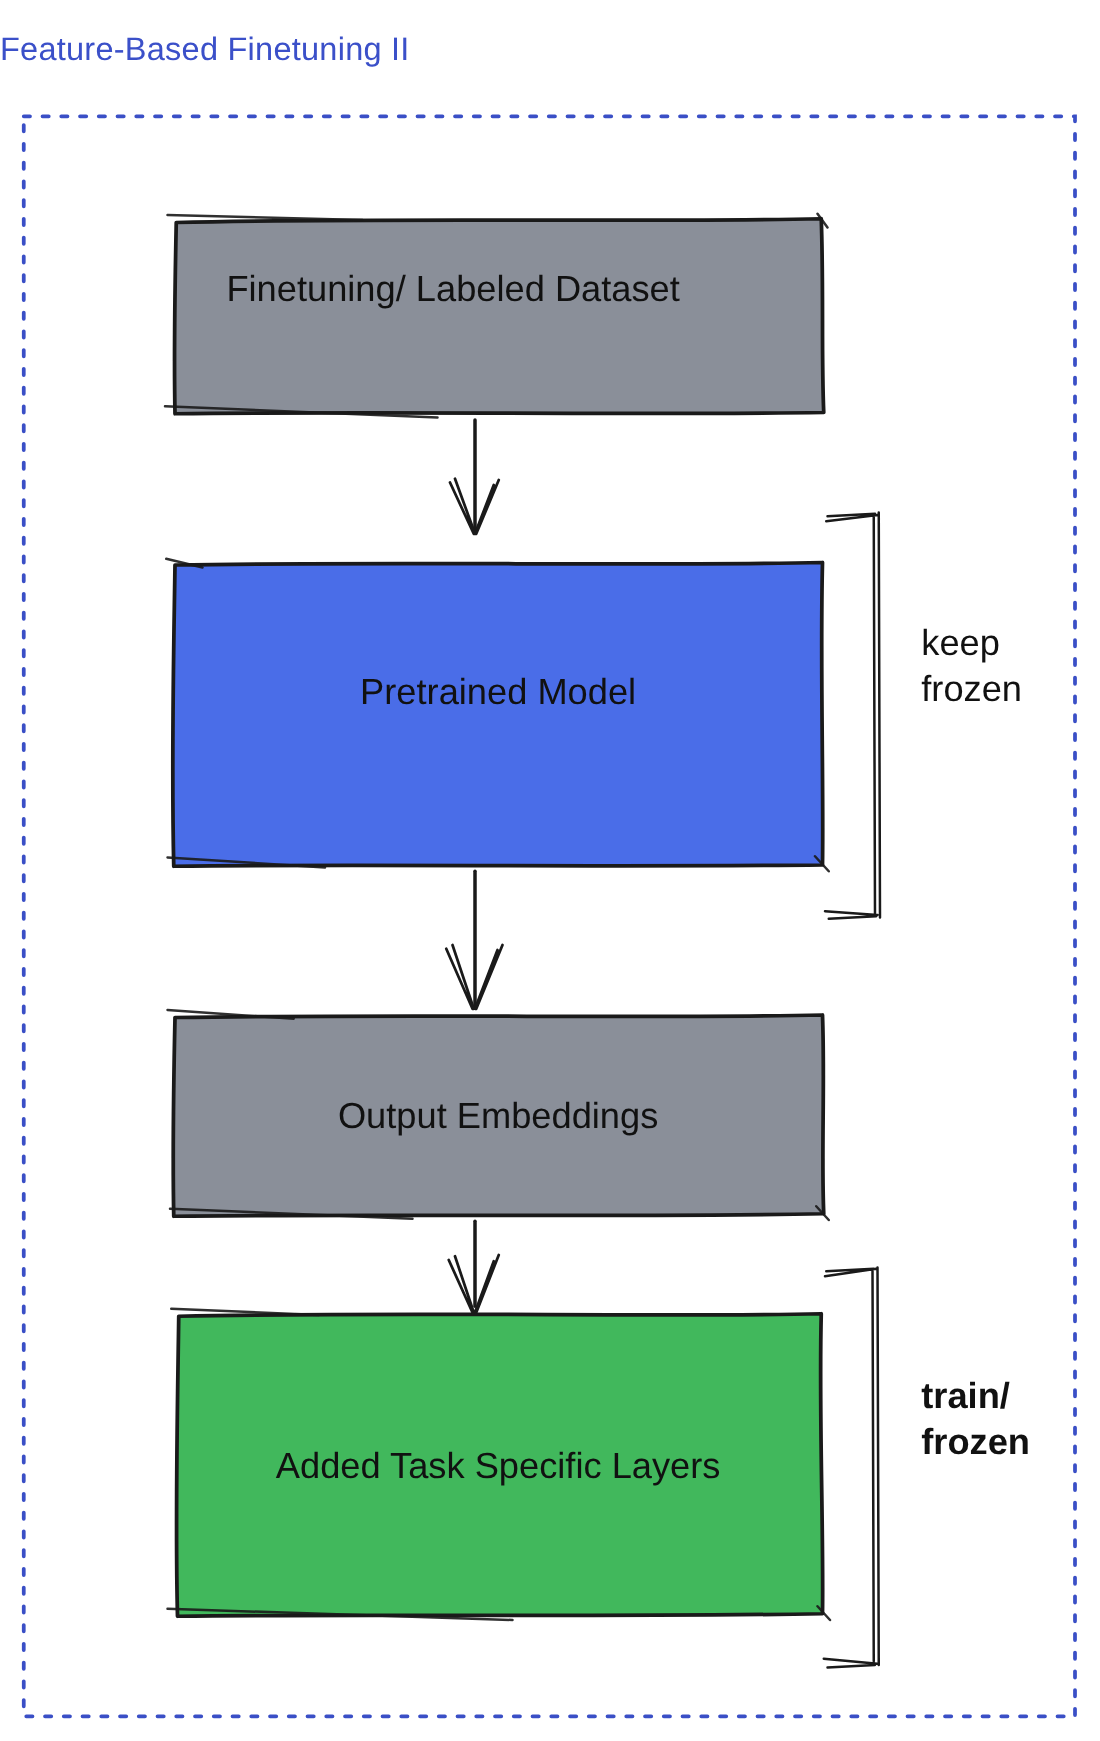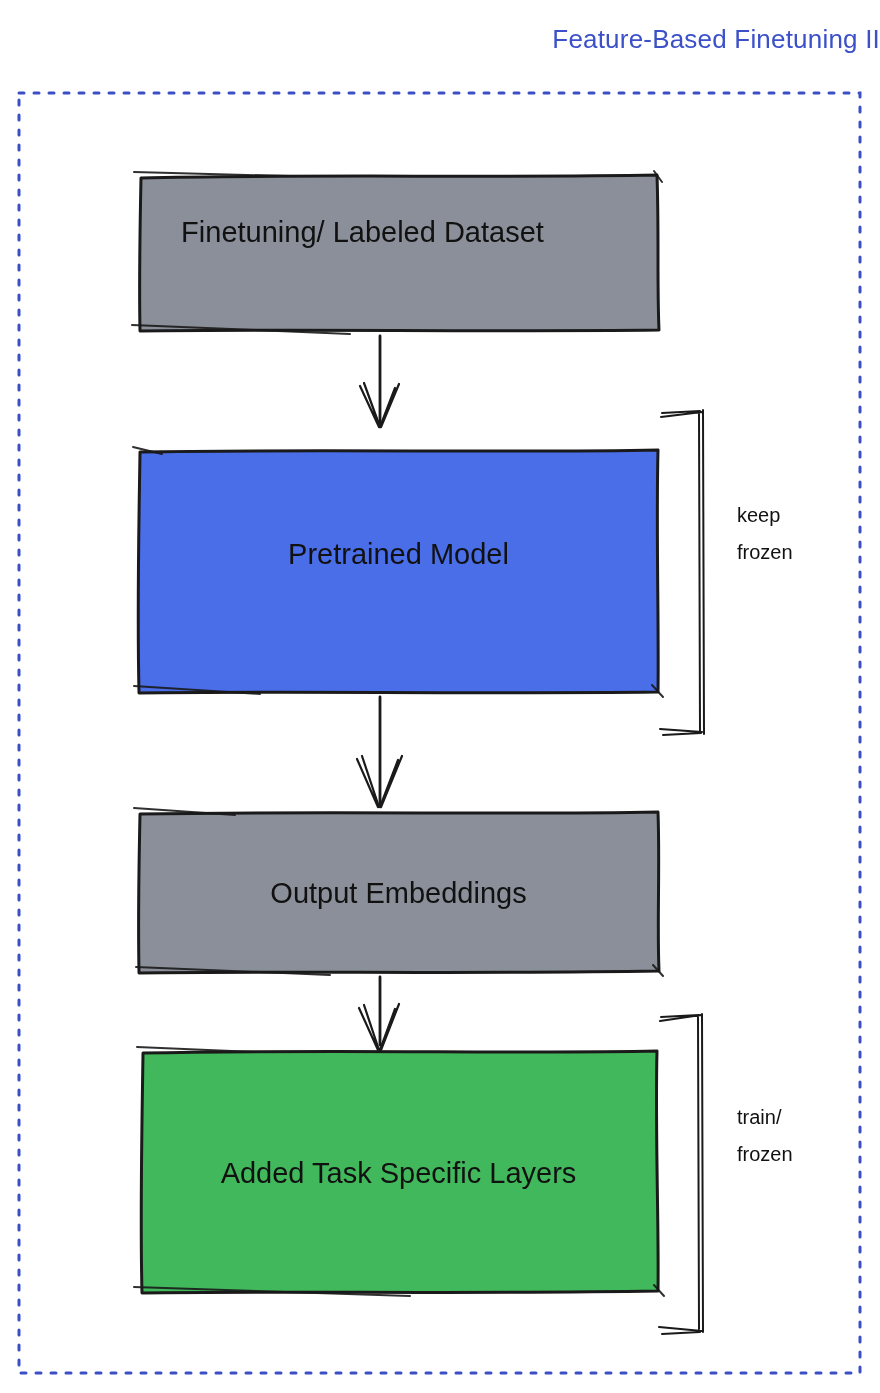--- a/index.html
+++ b/index.html
@@ -8,21 +8,21 @@
     width: 880px;
     height: 1393px;
     background: #ffffff;
     overflow: hidden;
     font-family: "Liberation Sans", sans-serif;
   }
   .layer { position: absolute; left: 0; top: 0; }
   .title {
     position: absolute;
     left: 0; right: 0; top: 24px;
-    text-align: right;
+    text-align: left;
     font-size: 26px;
     font-weight: 500;
     letter-spacing: 0.2px;
     color: #3b50c9;
   }
   .node-label {
     position: absolute;
     left: 137px;
     width: 523px;
     display: flex;
@@ -32,27 +32,27 @@
     color: #111111;
     pointer-events: none;
   }
   .node-label.dataset   { top: 175px; height: 158px; padding-bottom: 44px; padding-right: 72px; box-sizing: border-box; }
   .node-label.pretrained{ top: 432px; height: 245px; }
   .node-label.embeddings{ top: 812px; height: 163px; }
   .node-label.tasklayers{ top: 1051px; height: 244px; }
   .annotation {
     position: absolute;
     left: 737px;
-    font-size: 20px;
+    font-size: 29px;
     line-height: 37px;
     color: #111111;
     white-space: nowrap;
   }
   .annotation.frozen { top: 497px; }
-  .annotation.update { top: 1099px; }
+  .annotation.update { top: 1099px; font-weight: bold; }
   svg .ink { stroke: #1a1a1a; stroke-linecap: round; stroke-linejoin: round; }
 </style>
 </head>
 <body>
 
 <div class="canvas">
 
   <svg class="layer" width="880" height="1393" viewBox="0 0 880 1393">
 
     <rect x="19" y="93" width="841" height="1280" fill="none" stroke-width="3" stroke-dasharray="5 10" stroke-linecap="round" stroke="#3a4fc6"></rect>

